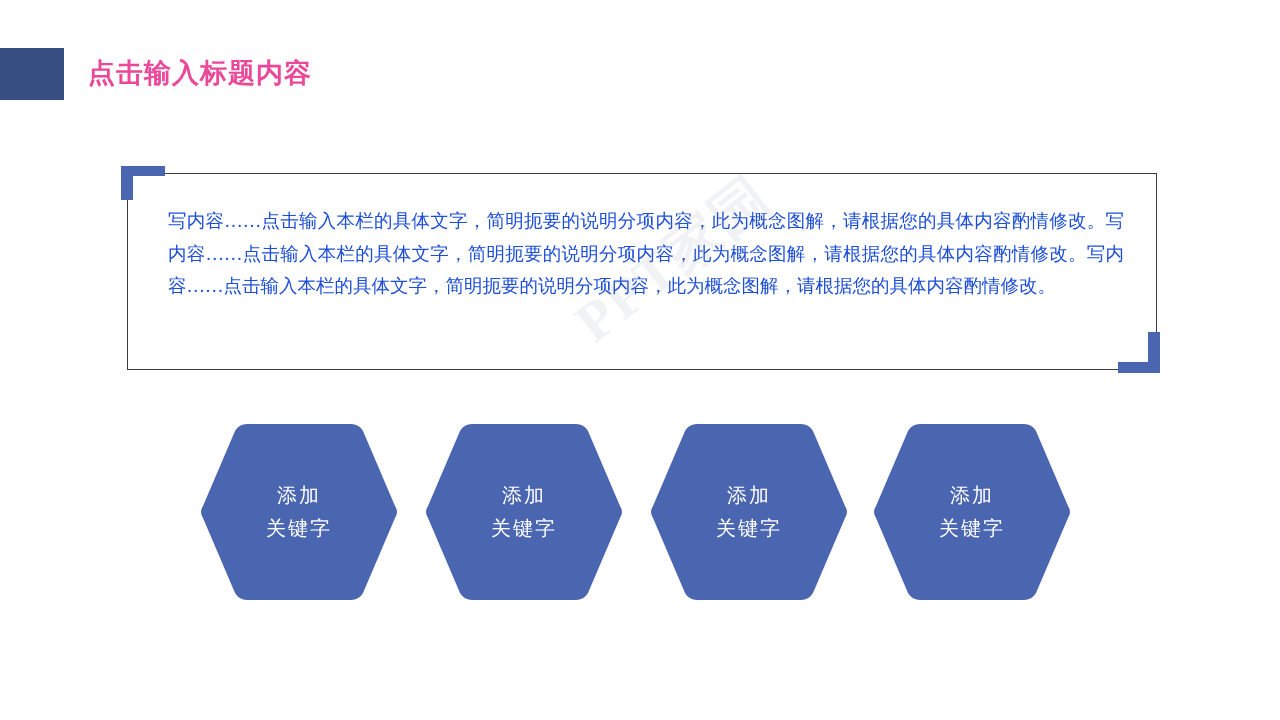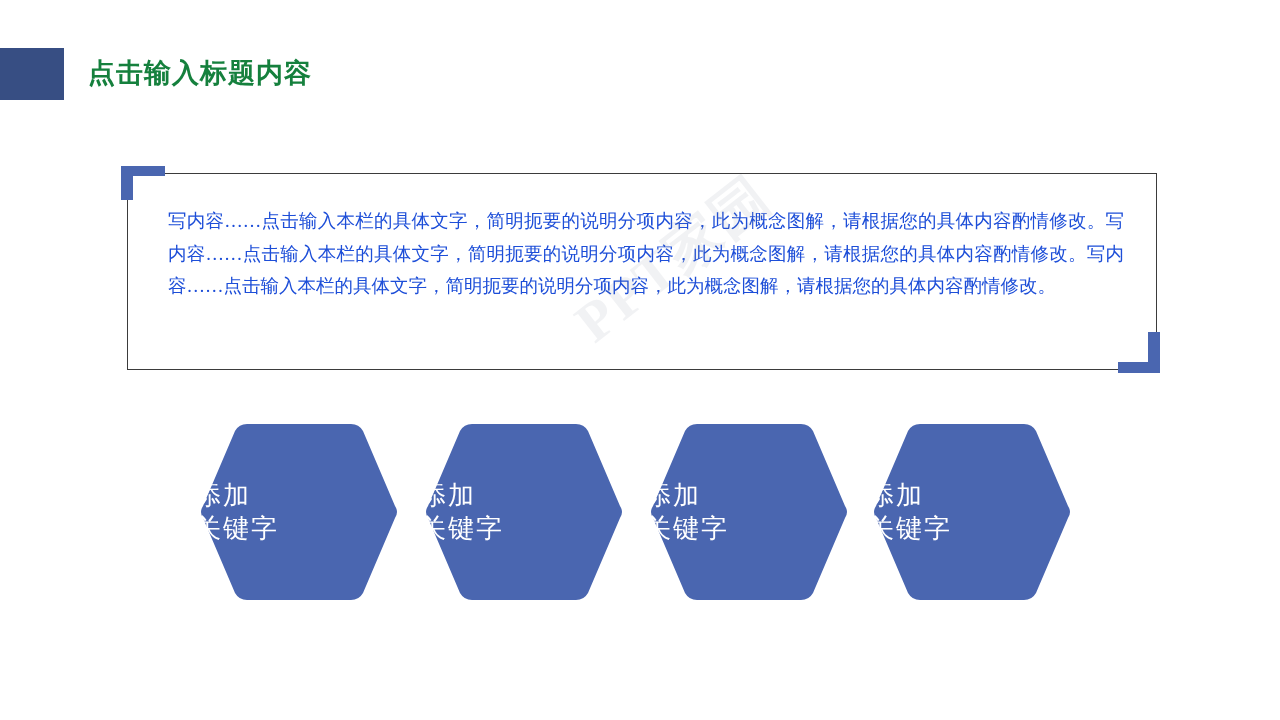--- a/index.html
+++ b/index.html
@@ -27,21 +27,21 @@
     width: 64px;
     height: 52px;
     background: #374E83;
   }
   .slide-title {
     position: absolute;
     left: 88px;
     top: 51px;
     font-size: 27px;
     font-weight: bold;
-    color: #15803d;
+    color: #ec4899;
     letter-spacing: 1px;
     line-height: 44px;
     white-space: nowrap;
     font-family: "Liberation Serif", "DejaVu Serif", serif;
   }
 
   
   .text-box {
     position: absolute;
     left: 127px;
@@ -142,23 +142,24 @@
     height: 188px;
   }
   .hex-label {
     position: absolute;
     left: 0;
     top: 0;
     width: 208px;
     height: 188px;
     display: flex;
     flex-direction: column;
+    align-items: center;
     justify-content: center;
     color: #ffffff;
-    font-size: 26px;
+    font-size: 20px;
     line-height: 33px;
     font-weight: normal;
     letter-spacing: 2px;
     pointer-events: none;
     font-family: "Liberation Sans", "DejaVu Sans", sans-serif;
   }
 </style>
 </head>
 <body>
 

